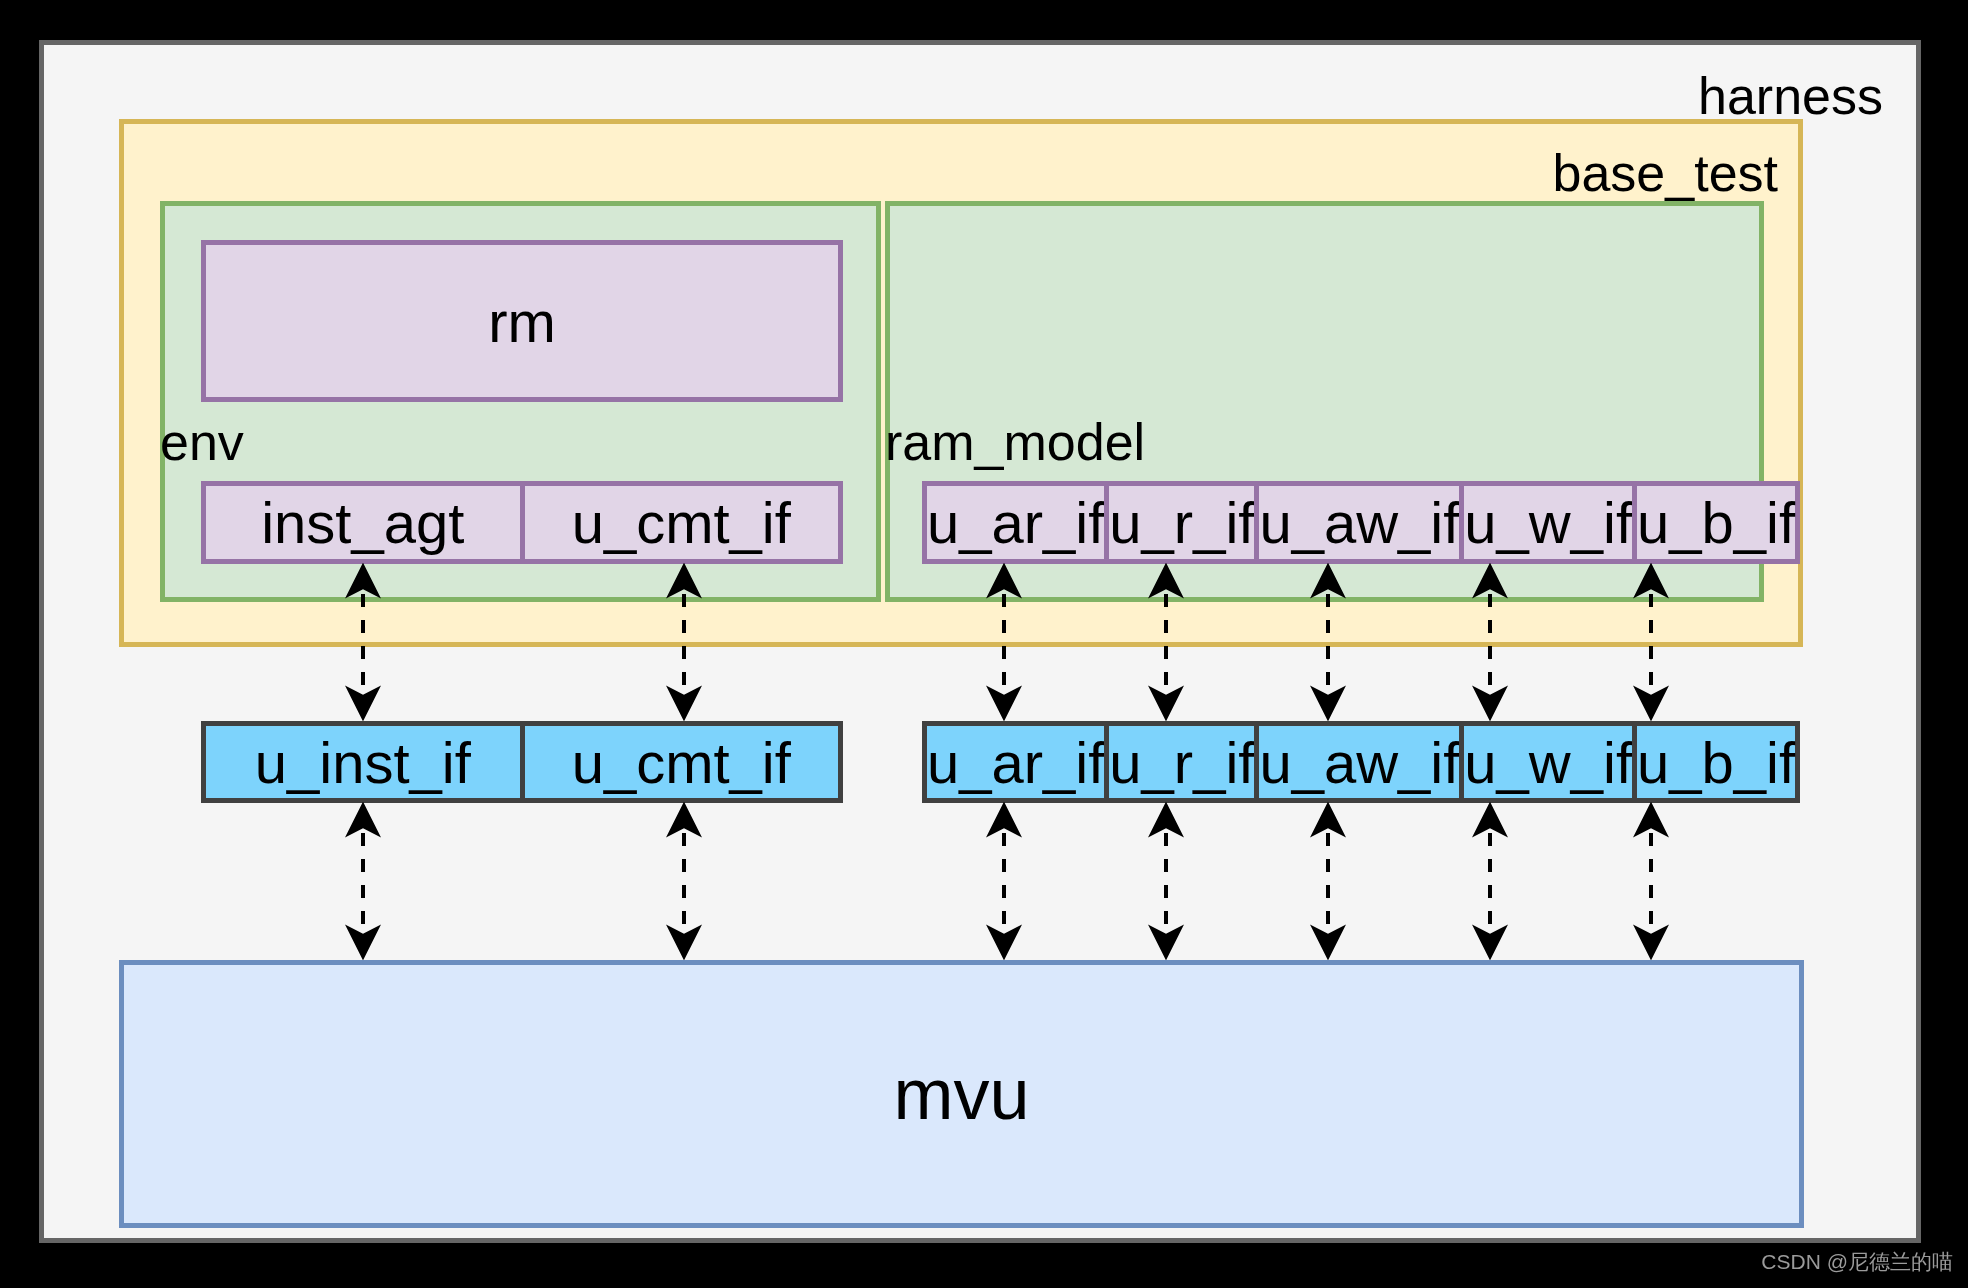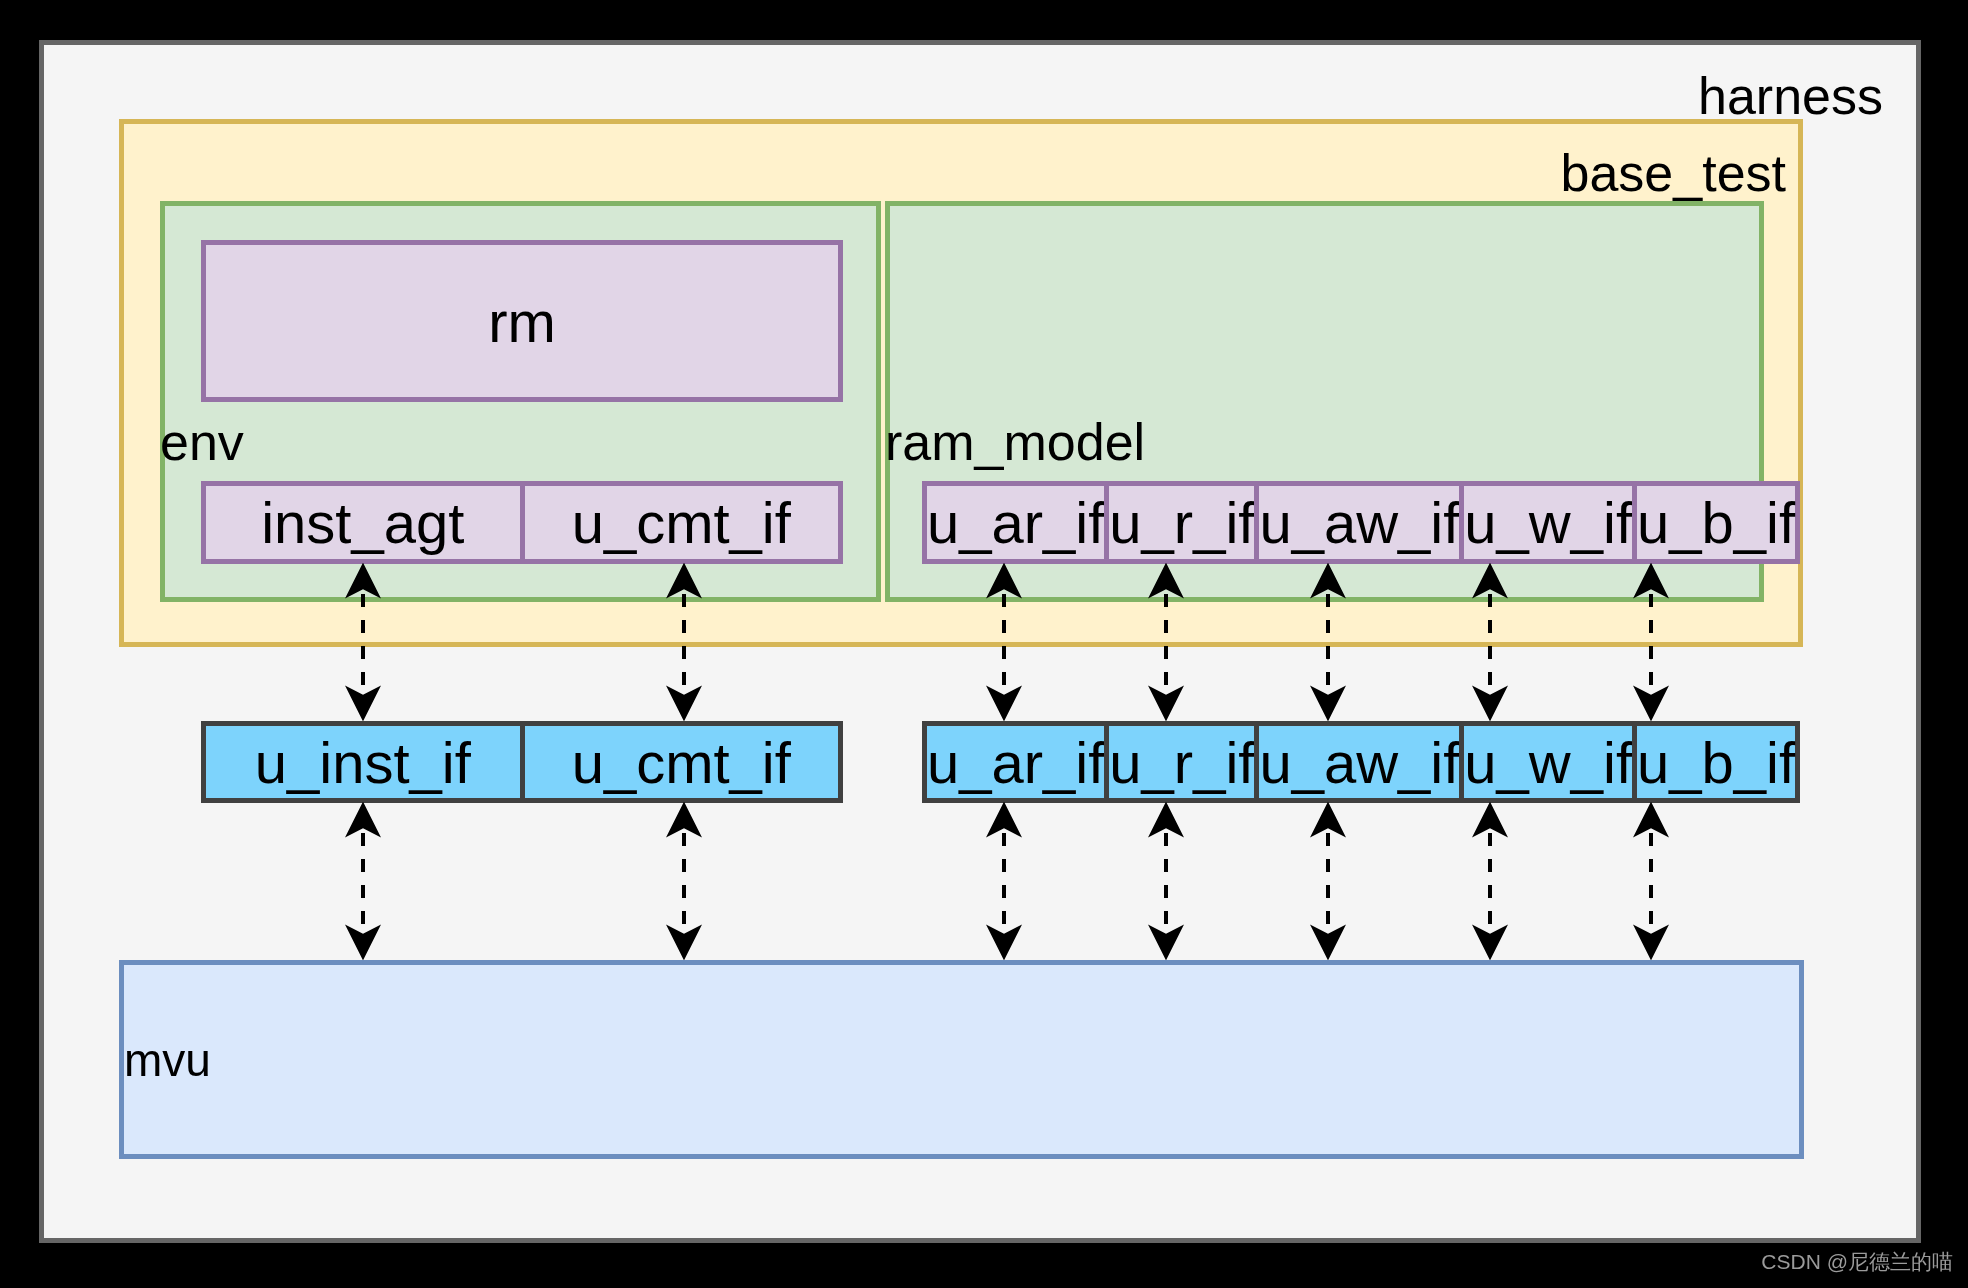--- a/index.html
+++ b/index.html
@@ -17,44 +17,44 @@
     left:119px; top:119px; width:1684px; height:528px;
     background:#fff2cc; border:5px solid #d6b656;
   }
   .green-box { background:#d5e8d4; border:5px solid #82b366; }
   .env-box { left:160px; top:201px; width:721px; height:401px; }
   .ram-box { left:885px; top:201px; width:879px; height:401px; }
   .corner-label {
     font-size:52px; line-height:62px; white-space:nowrap; text-align:right;
   }
   .harness-label { right:85px; top:44px;margin-top:21px; }
-  .basetest-label { right:182px; top:142px; }
+  .basetest-label { right:190px; top:142px; }
   .group-label {
     font-size:52px; line-height:64px; text-align:left; white-space:nowrap;
   }
   .env-label { left:160px; top:410px; width:721px; }
   .ram-label { left:885px; top:410px; width:804px; }
   .row { display:flex; }
   .cell {
     flex:1 1 0; display:flex; align-items:center; justify-content:center;
     box-sizing:border-box; font-size:58px; white-space:nowrap;
   }
   .cell + .cell { margin-left:-5px; }
   .purple-cell { background:#e1d5e7; border:5px solid #9673a6; }
   .white-cell { background:#7dd3fc; border:5px solid #404040; }
   .row-rmchk   { left:201px; top:240px; width:642px; height:162px; }
   .row-ramsqr  { left:922px; top:240px; width:811px; height:162px; }
   .row-envif   { left:201px; top:481px; width:642px; height:83px; }
   .row-ramif   { left:922px; top:481px; width:811px; height:83px; }
   .row-wleft   { left:201px; top:721px; width:642px; height:82px; }
   .row-wright  { left:922px; top:721px; width:811px; height:82px; }
   .mvu-box {
-    left:119px; top:960px; width:1685px; height:199px;
+    left:119px; top:960px; width:1685px; height:268px;
     background:#dae8fc; border:5px solid #6c8ebf;
-    display:flex; align-items:center; font-size:46px;
+    display:flex; align-items:center; justify-content:center; font-size:72px;
   }
   .connectors { left:0; top:0; pointer-events:none; }
   .watermark {
     right:15px; top:1249px; font-size:21px; line-height:26px;
     color:#9b9b9b; white-space:nowrap;
   }
 </style>
 </head>
 <body>
 

